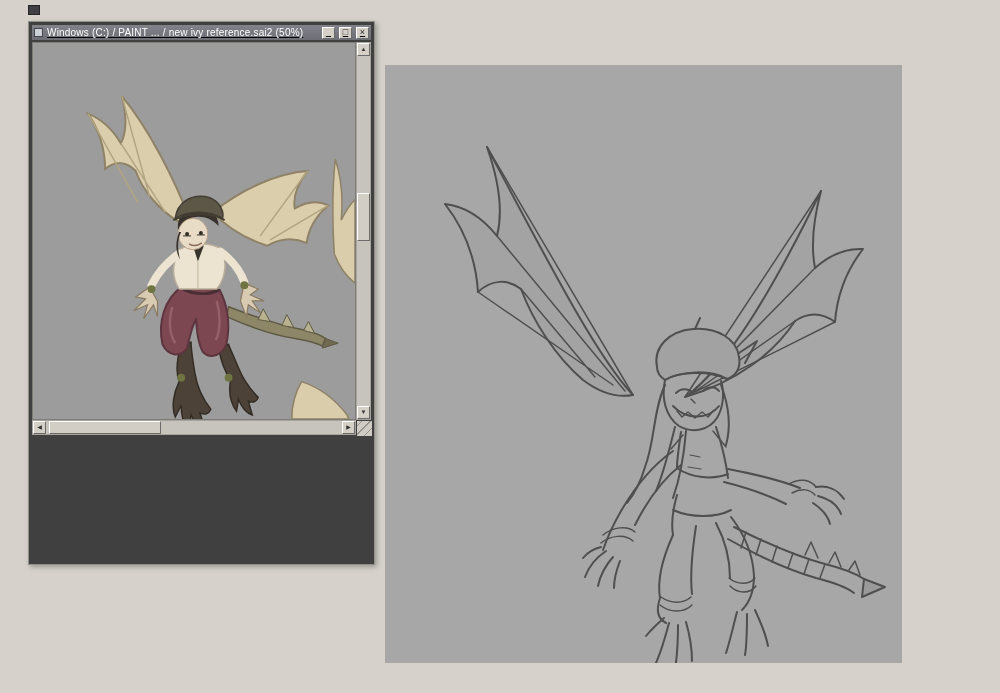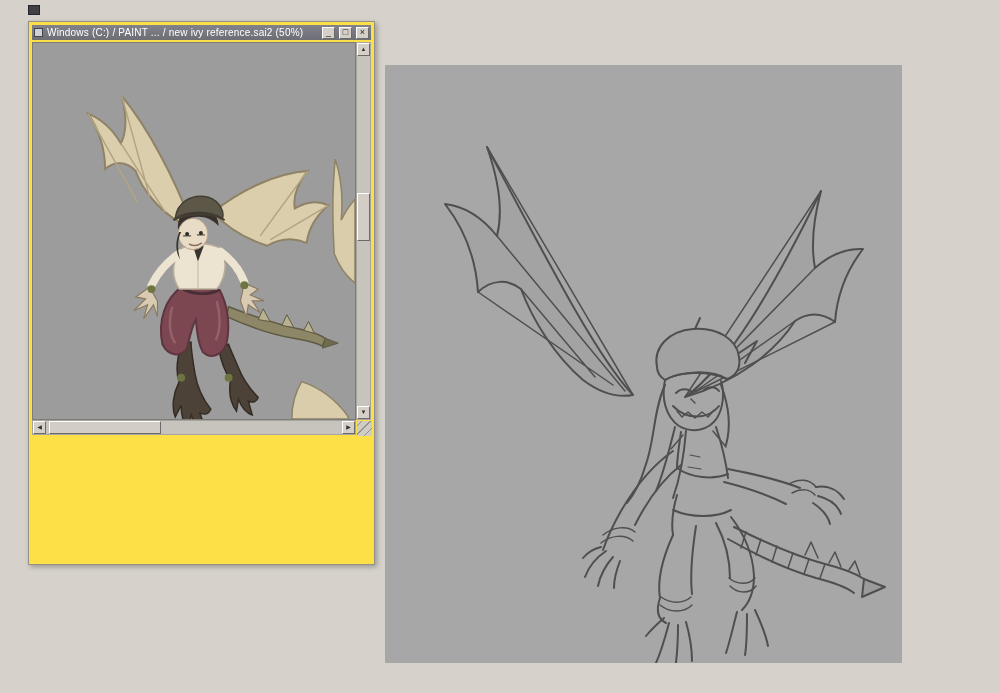--- a/index.html
+++ b/index.html
@@ -13,24 +13,25 @@
 
   
   .small-icon {
     position:absolute; left:28px; top:5px; width:12px; height:10px;
     background:#3f3f44; border:1px solid #26262a;
   }
 
   
   .ref-window {
     position:absolute; left:28px; top:21px; width:347px; height:544px;
-    background:#fde047;
+    background:#404040;
     border:1px solid #92908a;
     box-shadow:2px 2px 5px rgba(0,0,0,.28);
     padding:3px;
+    text-decoration:underline;
   }
   .titlebar {
     height:15px;
     background:linear-gradient(#82828a, #6d6d75);
     color:#fff;
     display:flex; align-items:center; gap:4px;
     padding:0 2px;
     font-size:10px;
     user-select:none;
   }

